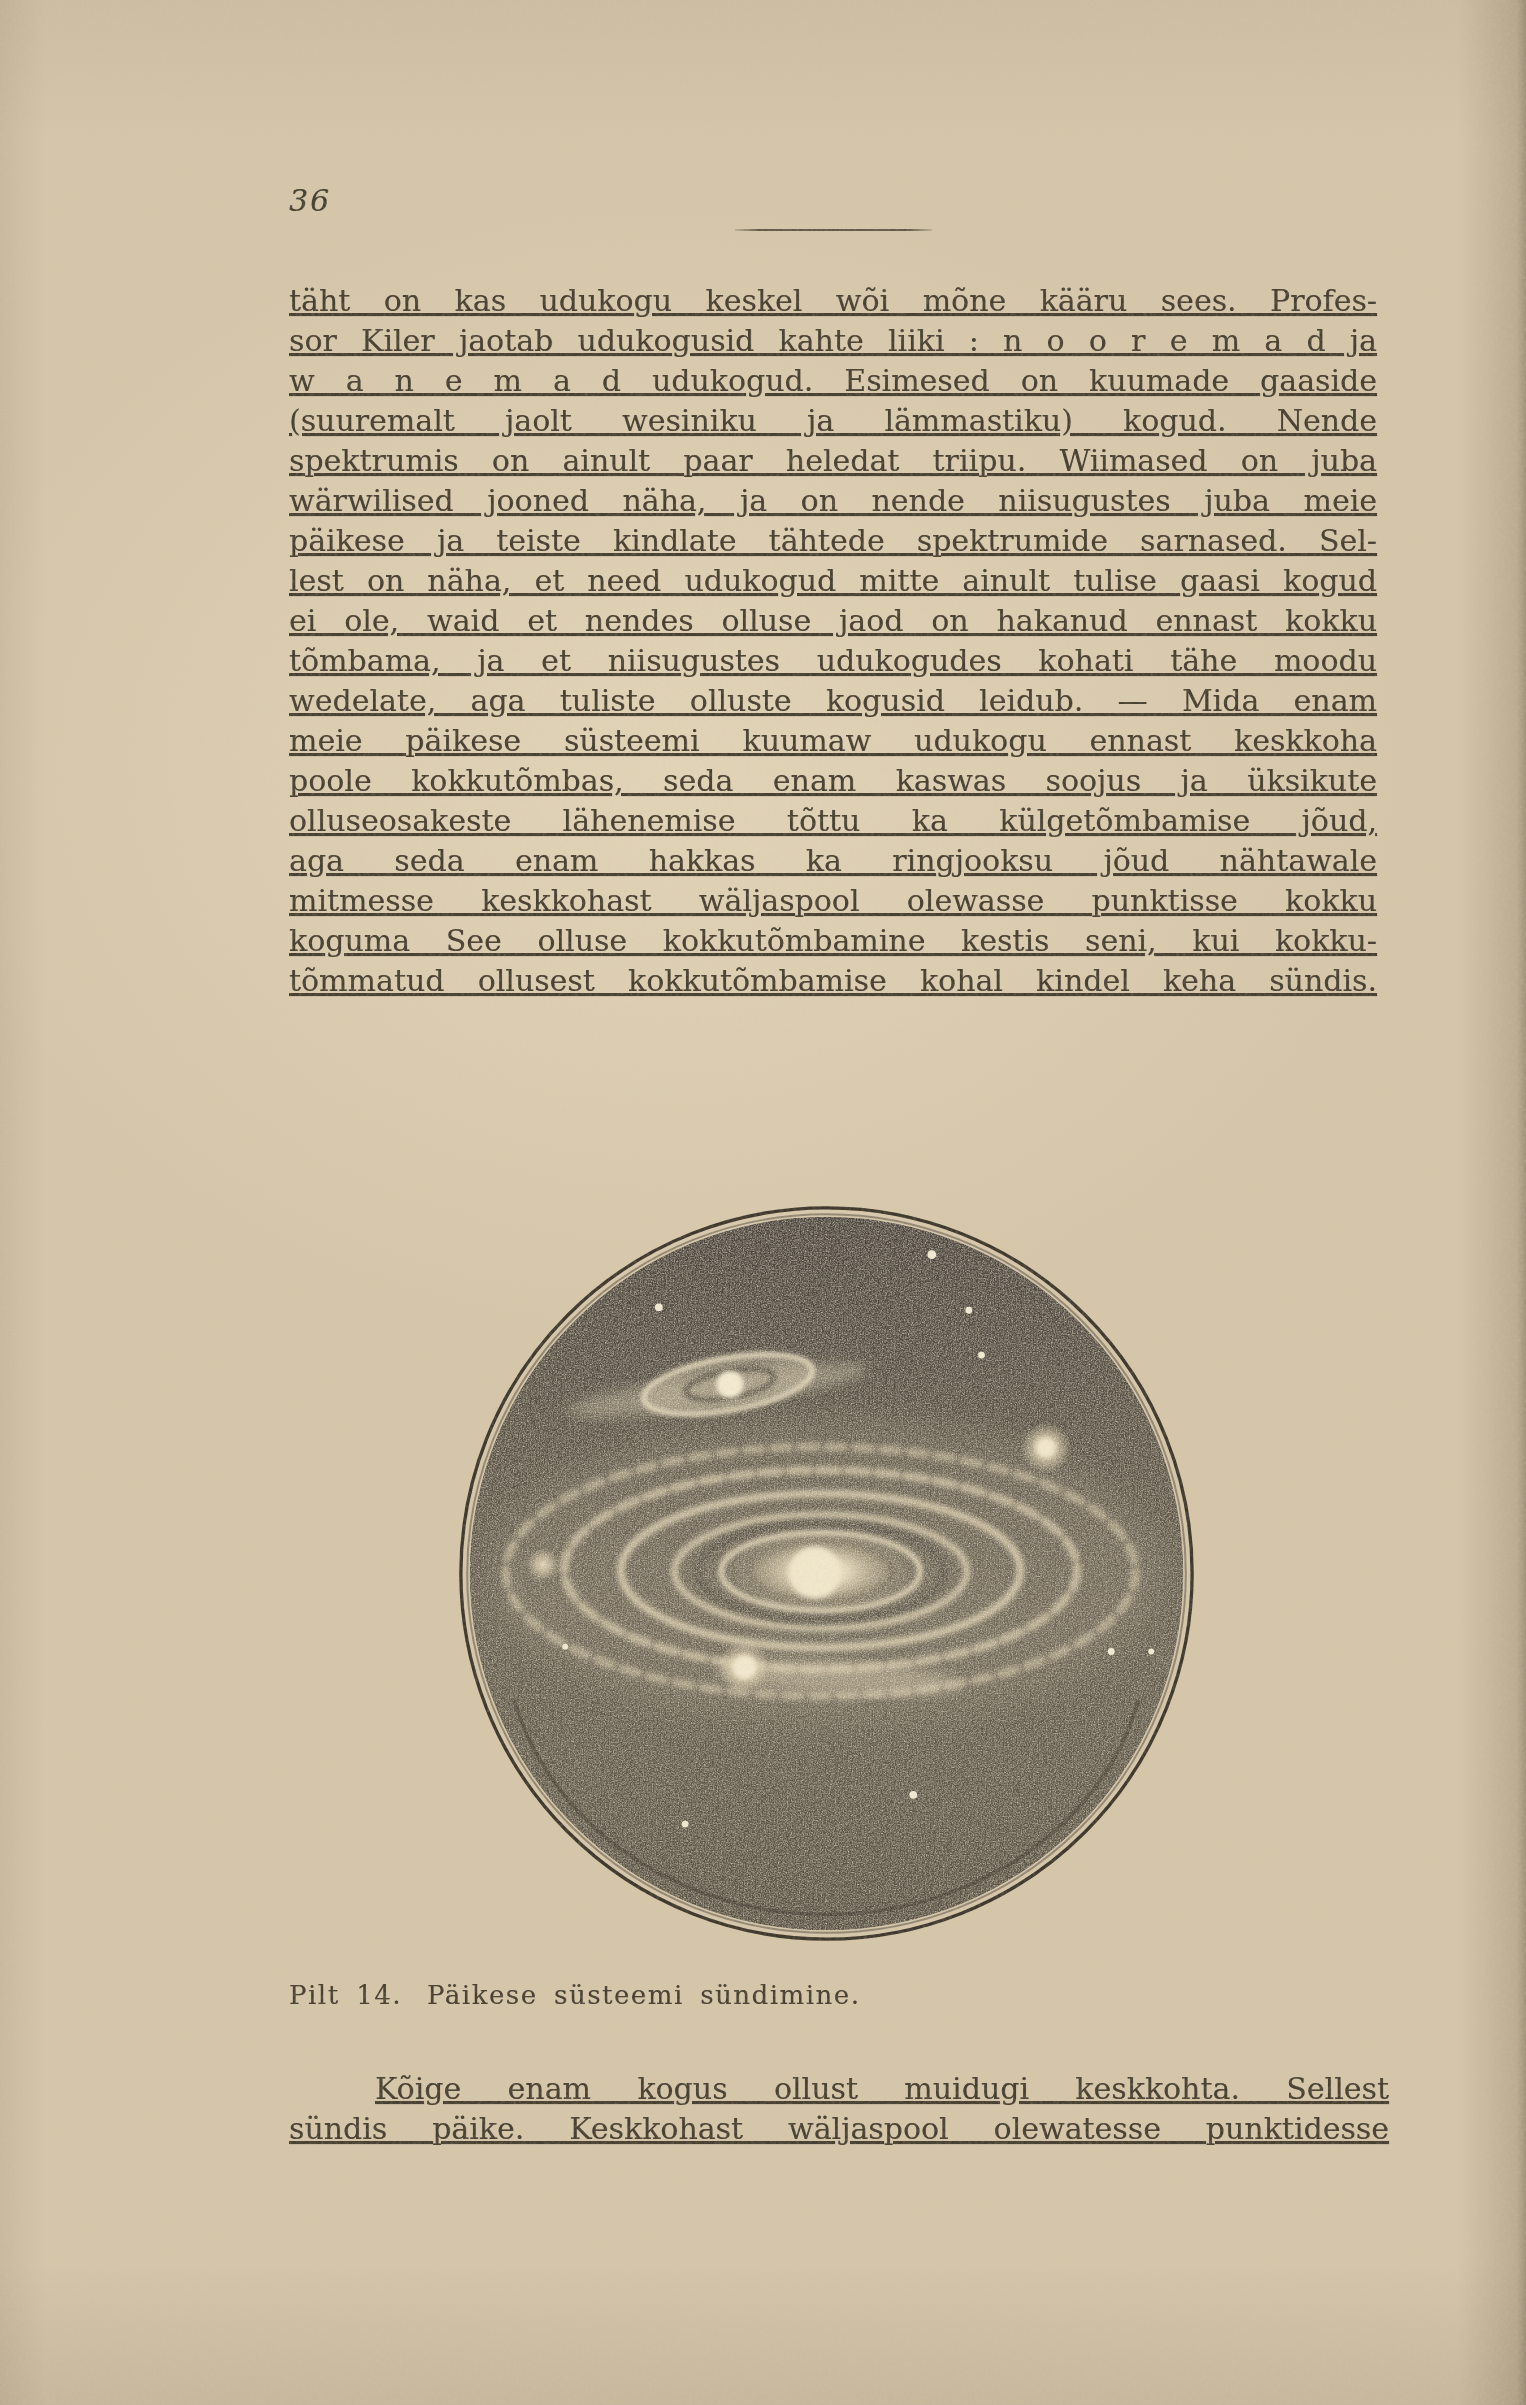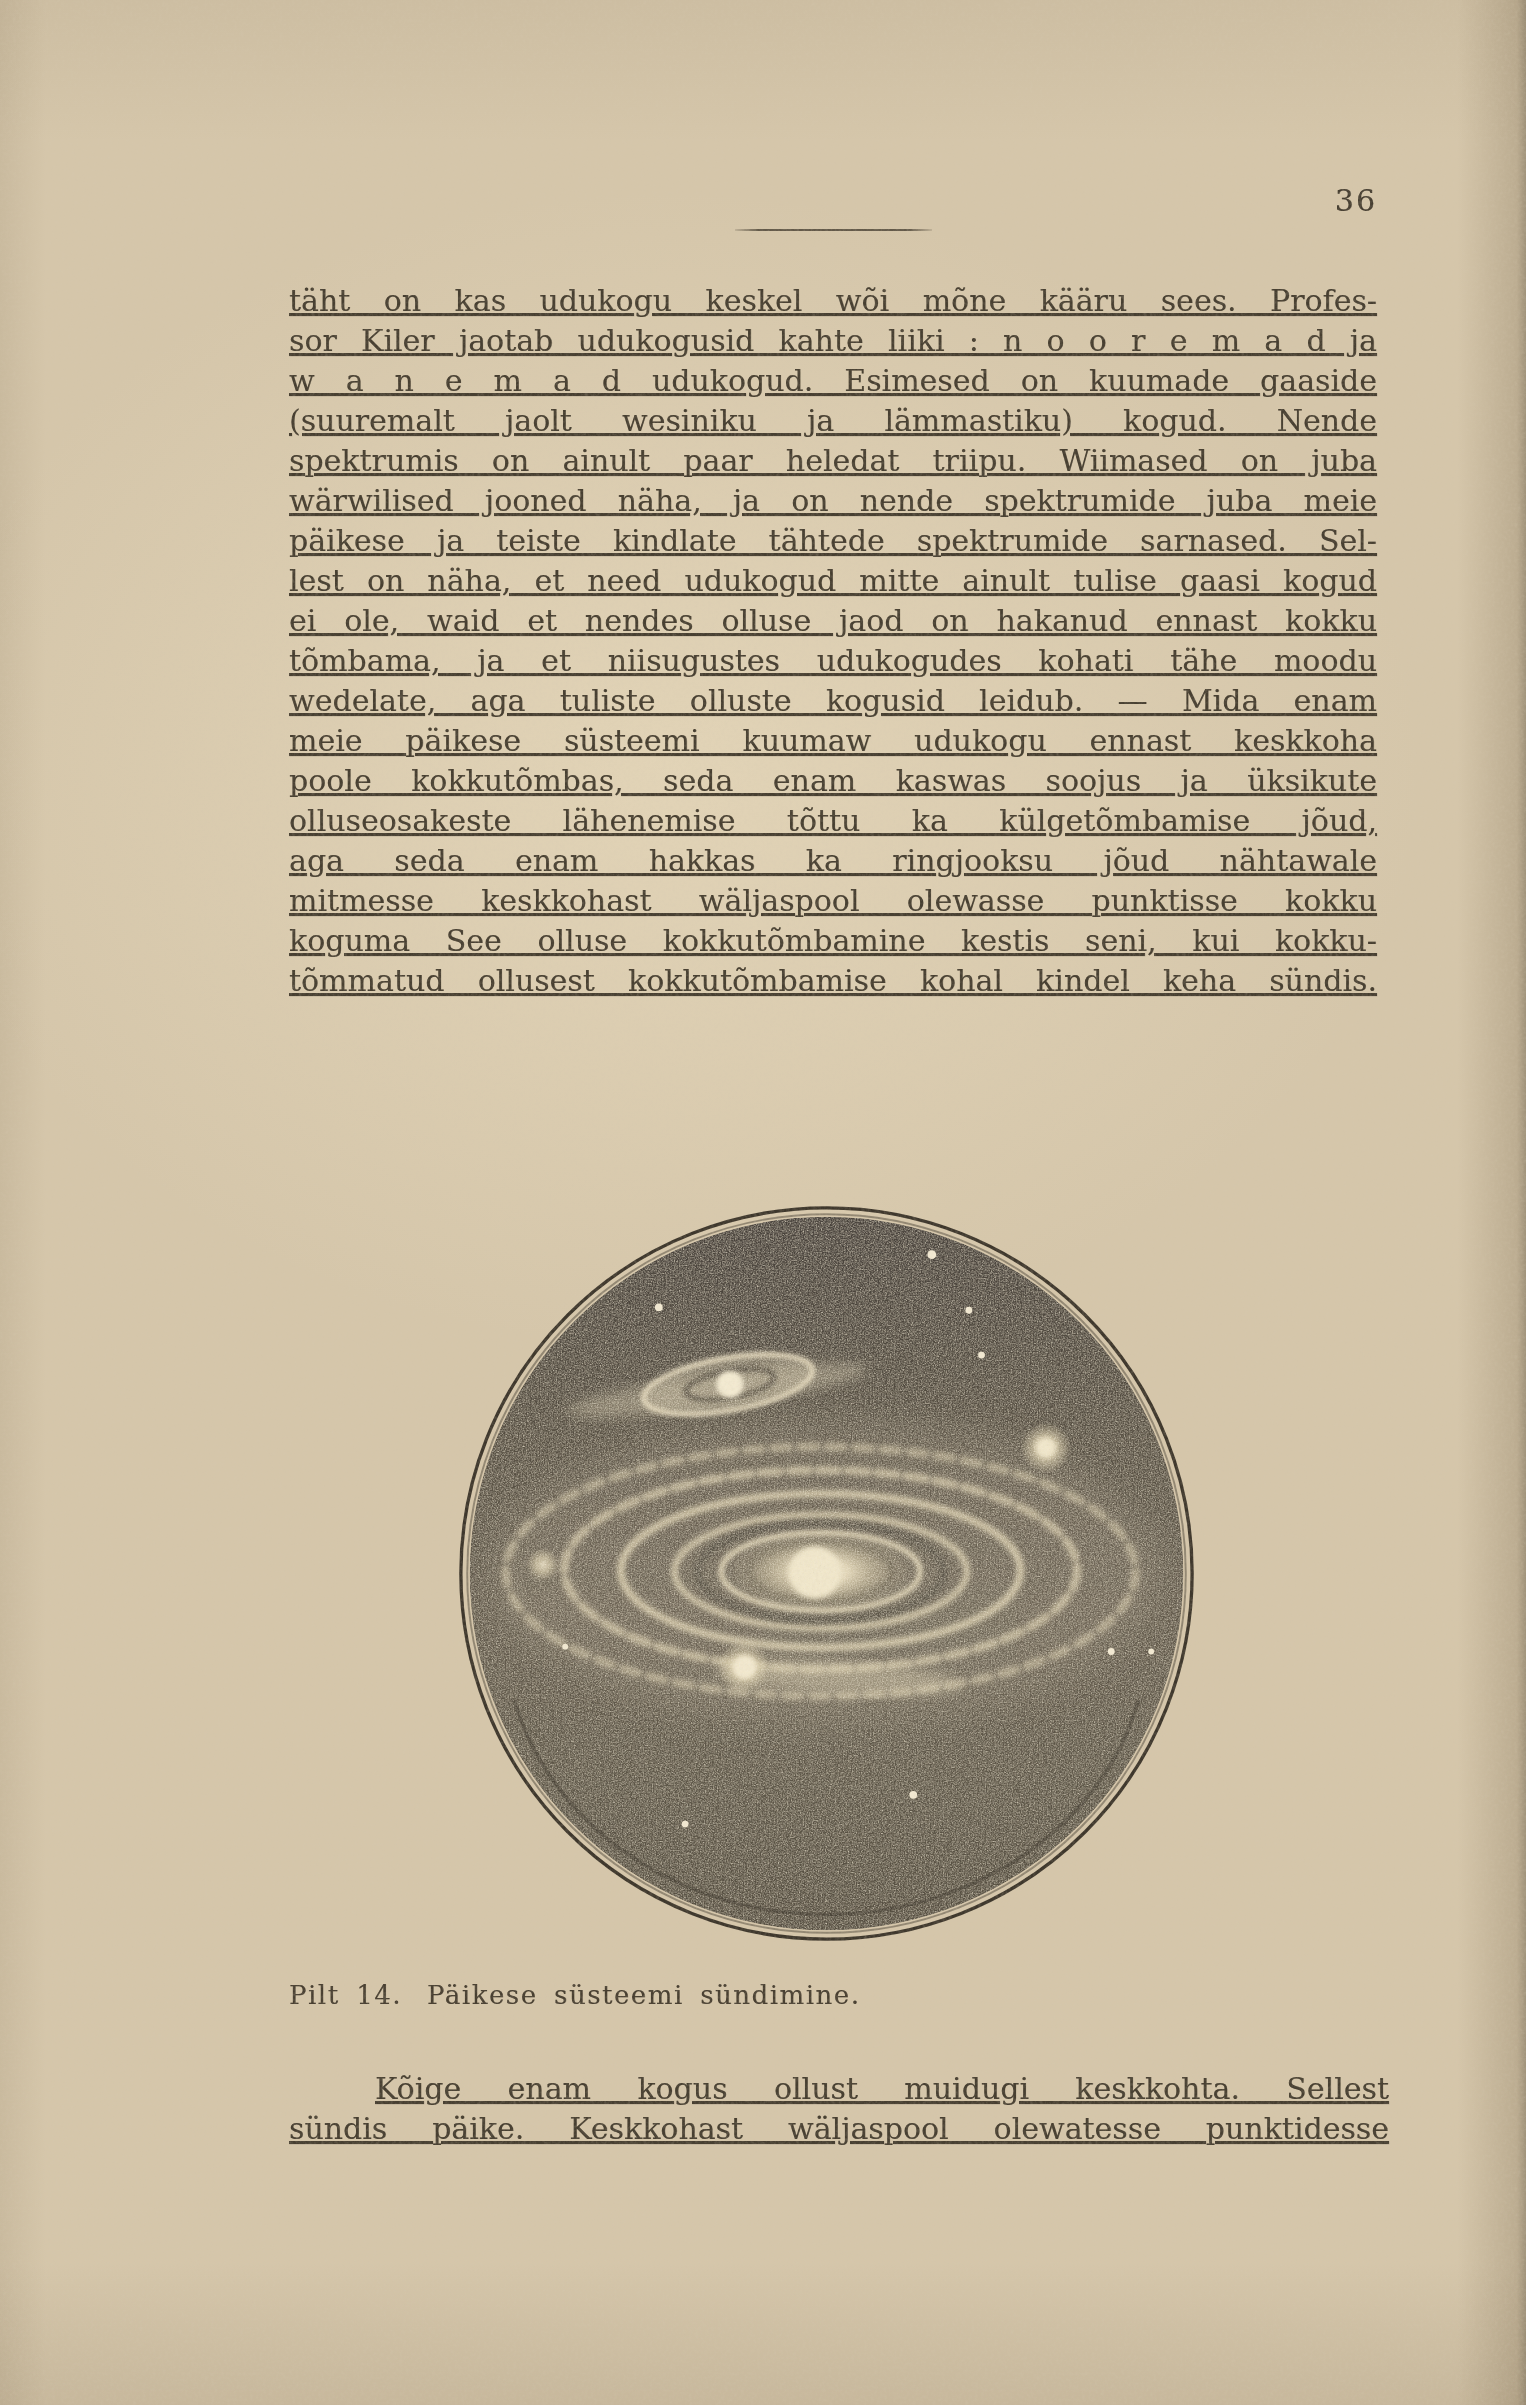--- a/index.html
+++ b/index.html
@@ -10,21 +10,21 @@
       linear-gradient(to right, rgba(97,80,54,0) 95.5%, rgba(97,80,54,.22) 99.4%, rgba(60,50,33,.35) 100%),
       linear-gradient(to left, rgba(97,80,54,0) 97%, rgba(97,80,54,.10) 100%),
       linear-gradient(to bottom, rgba(97,80,54,.07), rgba(97,80,54,0) 6%, rgba(97,80,54,0) 94%, rgba(97,80,54,.12) 100%),
       #d5c6aa;
     font-family:"DejaVu Serif","Liberation Serif",serif;
     color:#473f31;
   }
   .grain-overlay{position:absolute;left:0;top:0;width:1526px;height:2406px;pointer-events:none;}
   .page{position:absolute;left:0;top:0;width:1526px;height:2406px;}
 
-  .pageno-wrap{position:absolute;left:289px;top:183px;width:1088px;text-align:right;}
+  .pageno-wrap{position:absolute;left:289px;top:183px;width:1088px;text-align:left;font-style:italic;}
   .pageno{font-size:30px;letter-spacing:2px;color:#453d30;
           text-shadow:0.4px 0.4px 0.6px rgba(69,61,48,.45);}
   .pageno-rule{width:197px;height:2px;margin:10.7px auto 0 auto;
                background:linear-gradient(to right, rgba(66,58,45,.15), rgba(66,58,45,.78) 12%, rgba(66,58,45,.78) 88%, rgba(66,58,45,.15));}
 
   .bodytext{position:absolute;left:289px;top:281px;width:1088px;
             font-size:30px;line-height:40px;}
   .tline{text-align:justify;text-align-last:justify;white-space:normal;
          text-shadow:0.3px 0.3px 0.5px rgba(71,63,49,.38);text-decoration:underline;}
 
@@ -48,21 +48,21 @@
     <div class="pageno">36</div>
     <div class="pageno-rule"></div>
   </div>
 
   <div class="bodytext">
     <div class="tline">täht on kas udukogu keskel wõi mõne kääru sees. Profes-</div>
     <div class="tline">sor Kiler jaotab udukogusid kahte liiki : n o o r e m a d ja</div>
     <div class="tline">w a n e m a d udukogud. Esimesed on kuumade gaaside</div>
     <div class="tline">(suuremalt jaolt wesiniku ja lämmastiku) kogud. Nende</div>
     <div class="tline">spektrumis on ainult paar heledat triipu. Wiimased on juba</div>
-    <div class="tline">wärwilised jooned näha, ja on nende spektrumide juba meie</div>
+    <div class="tline">wärwilised jooned näha, ja on nende niisugustes juba meie</div>
     <div class="tline">päikese ja teiste kindlate tähtede spektrumide sarnased. Sel-</div>
     <div class="tline">lest on näha, et need udukogud mitte ainult tulise gaasi kogud</div>
     <div class="tline">ei ole, waid et nendes olluse jaod on hakanud ennast kokku</div>
     <div class="tline">tõmbama, ja et niisugustes udukogudes kohati tähe moodu</div>
     <div class="tline">wedelate, aga tuliste olluste kogusid leidub. — Mida enam</div>
     <div class="tline">meie päikese süsteemi kuumaw udukogu ennast keskkoha</div>
     <div class="tline">poole kokkutõmbas, seda enam kaswas soojus ja üksikute</div>
     <div class="tline">olluseosakeste lähenemise tõttu ka külgetõmbamise jõud,</div>
     <div class="tline">aga seda enam hakkas ka ringjooksu jõud nähtawale</div>
     <div class="tline">mitmesse keskkohast wäljaspool olewasse punktisse kokku</div>

